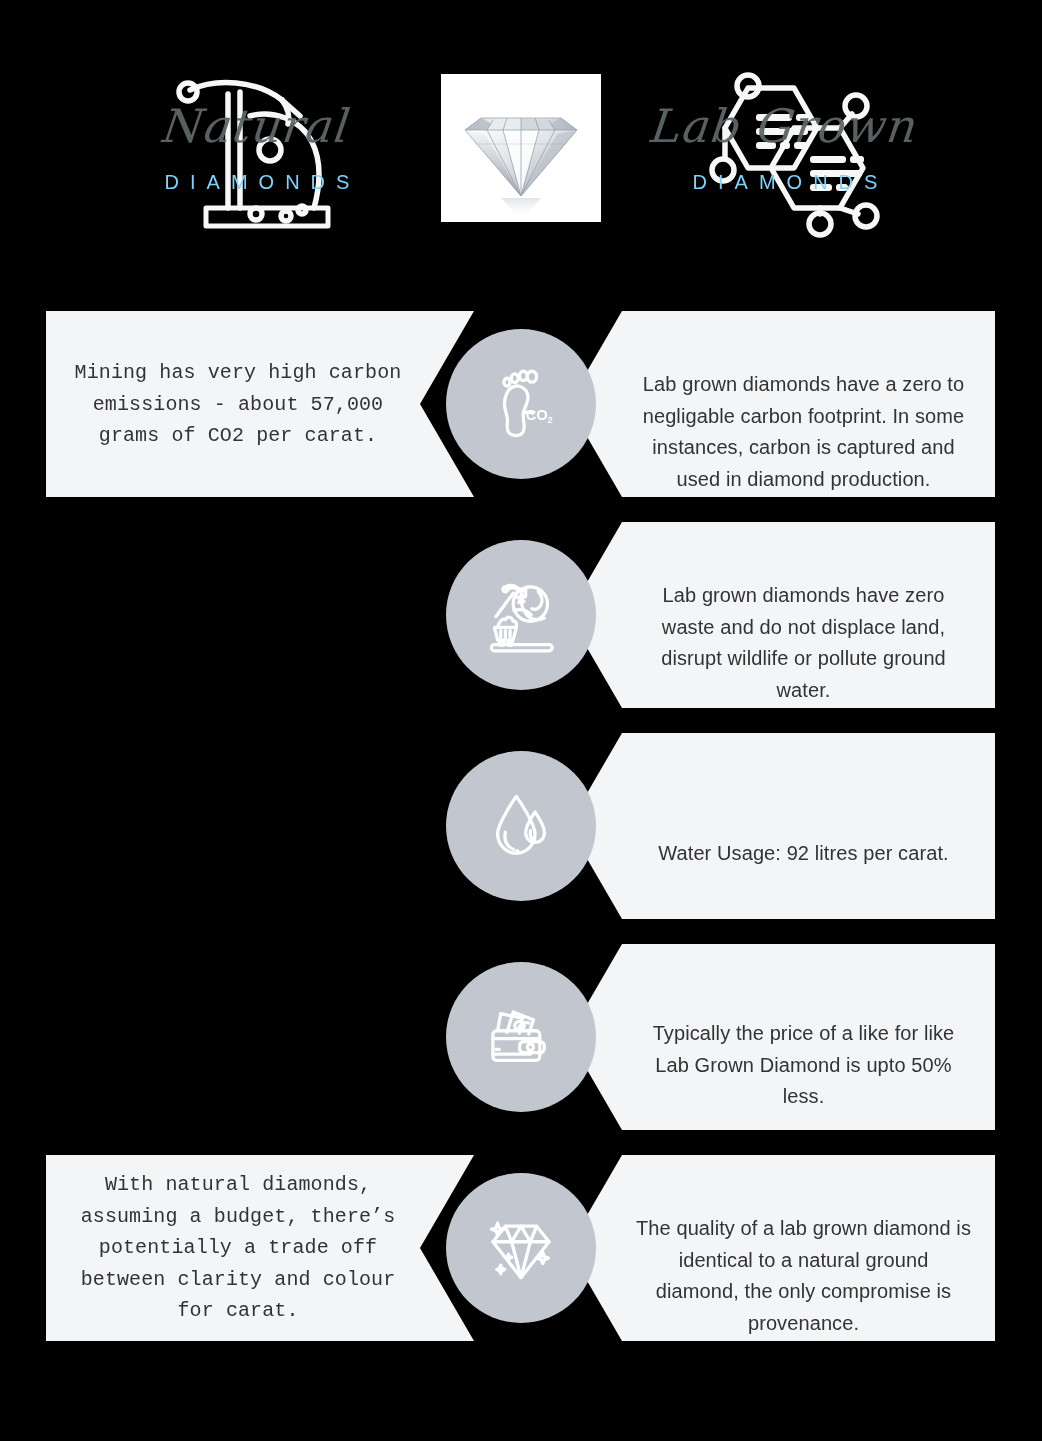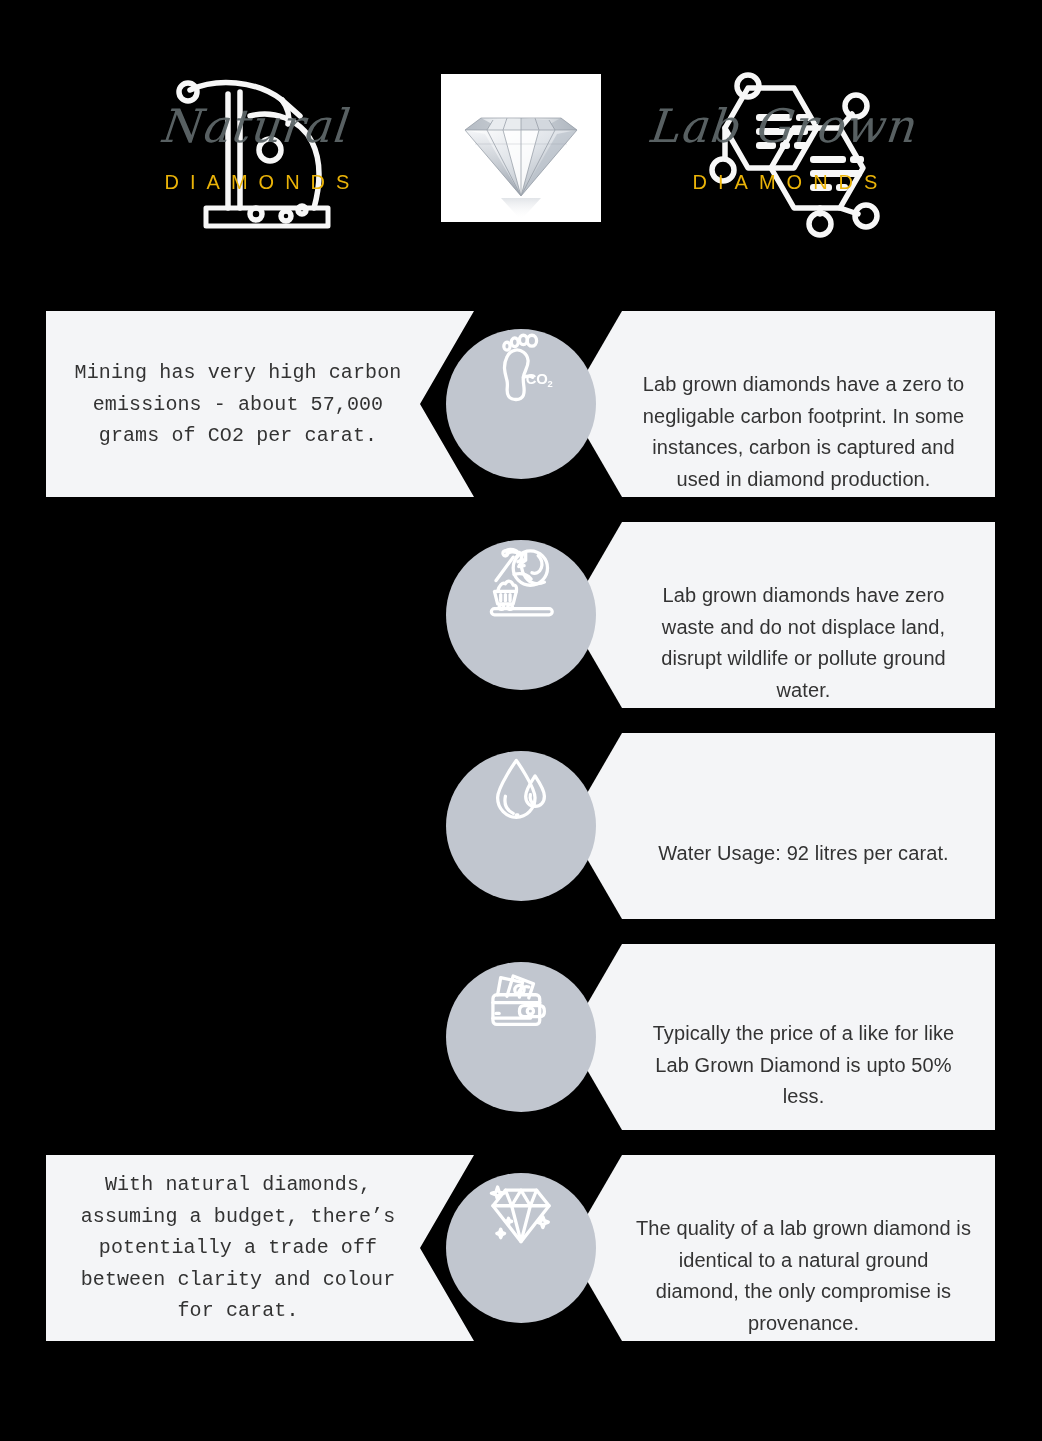--- a/index.html
+++ b/index.html
@@ -70,21 +70,21 @@
     margin-bottom: 22px;
     opacity: 0.95;
     transform: skewX(-8deg);
   }
 
   .brand-sub {
     display: block;
     font-family: "Liberation Sans", sans-serif;
     font-size: 20px;
     letter-spacing: 11px;
-    color: #eab308;
+    color: #7dd3fc;
     text-indent: 11px;
   }
 
   .center-stone {
     width: 160px;
     height: 148px;
     background: #ffffff;
     margin: 0 14px;
     position: relative;
     overflow: hidden;
@@ -154,21 +154,21 @@
   .medallion {
     position: absolute;
     top: 50%;
     left: 50%;
     transform: translate(-50%, -50%);
     width: 150px;
     height: 150px;
     border-radius: 50%;
     background: #c1c6cf;
     display: flex;
-    align-items: flex-start;
+    align-items: center;
     justify-content: center;
     z-index: 5;
   }
 
   .medallion svg {
     width: 78px;
     height: 78px;
     display: block;
   }
 

